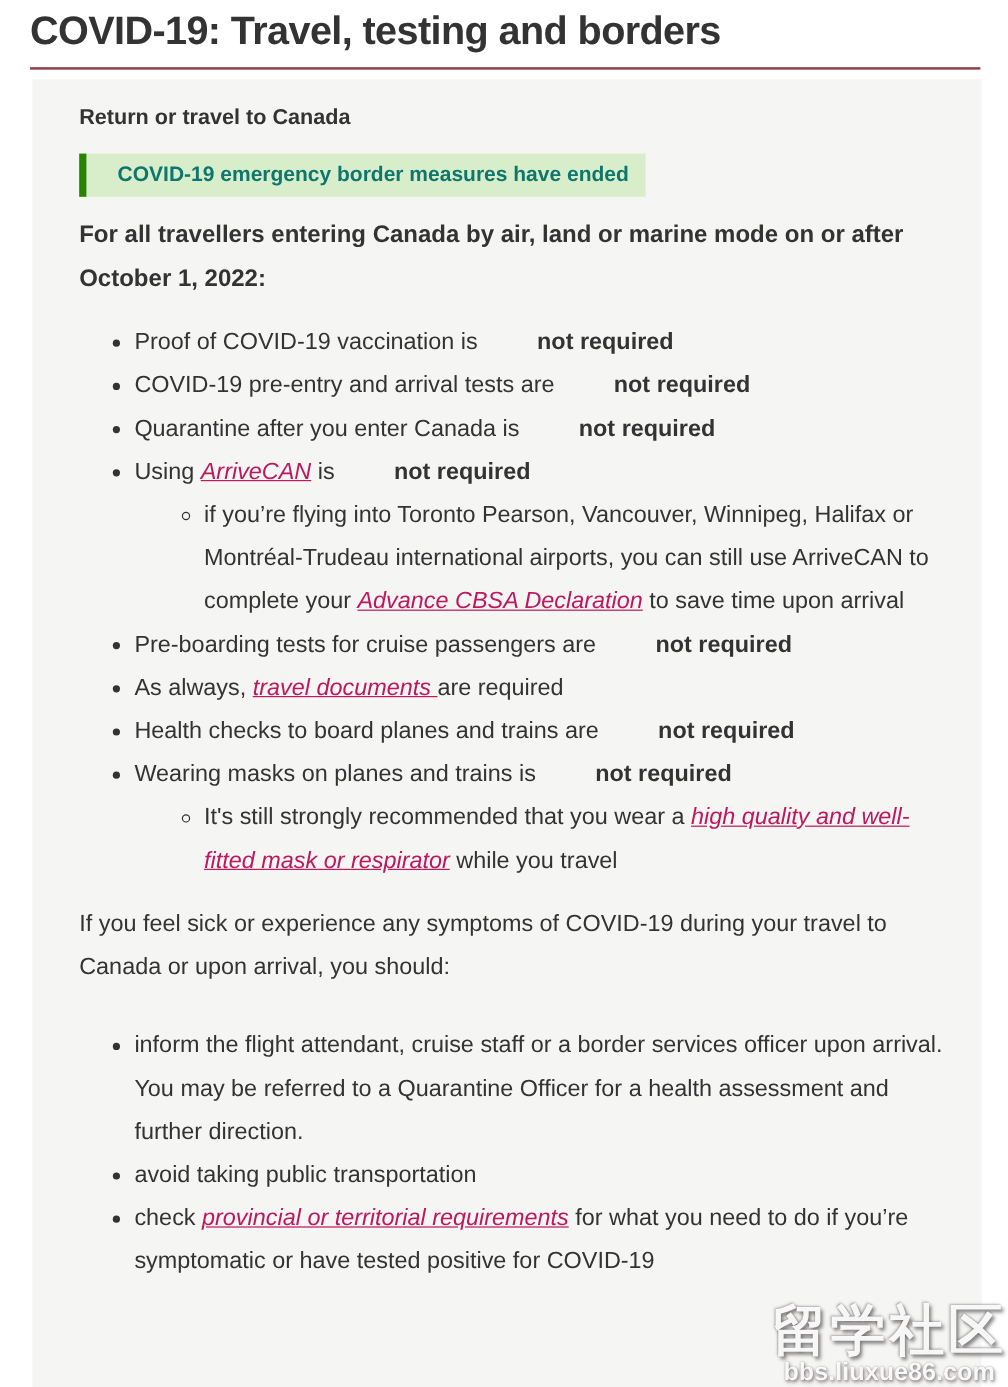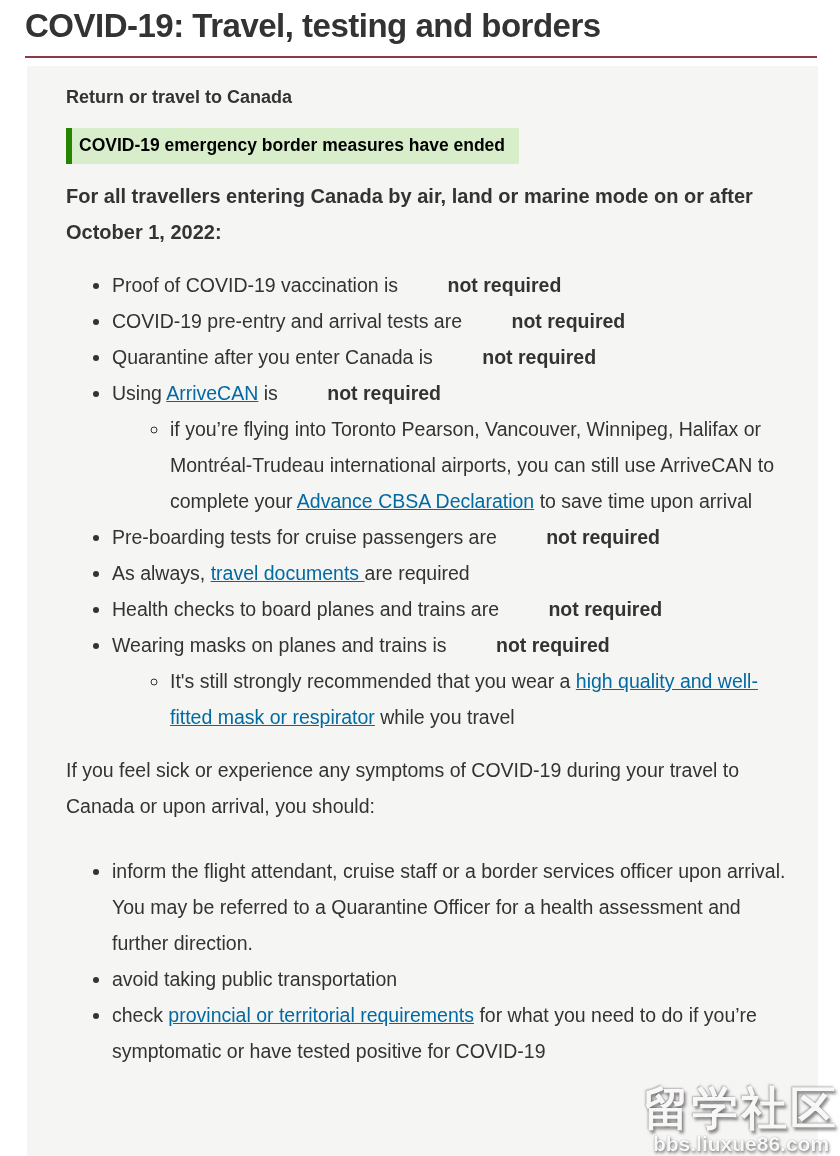--- a/index.html
+++ b/index.html
@@ -39,25 +39,25 @@
     line-height: 28px;
     font-weight: bold;
     color: #333333;
   }
 
   .alert-success {
     display: inline-block;
     margin-top: 17px;
     background: #d8eeca;
     border-left: 6px solid #278400;
-    padding: 5px 14px 7px 7px;
+    padding: 5px 14px 7px 26px;
     font-size: 17.5px;
     line-height: 24px;
     font-weight: bold;
-    color: #000000;
+    color: #0f766e;
   }
 
   p.intro {
     margin: 14px 0 0 0;
     font-size: 20px;
     line-height: 36px;
     font-weight: bold;
     max-width: 727px;
   }
 
@@ -78,23 +78,24 @@
   }
   ul.bullet-list.tight { margin-top: 29px; }
   ul.bullet-list li { margin: 0; padding: 0; }
   ul.sub-list {
     margin: 0;
     padding: 0 0 0 58px;
     list-style: circle;
   }
 
   a.inline-link {
-    color: #0369a1;
+    color: #be185d;
     text-decoration: underline;
     cursor: pointer;
+    font-style: italic;
   }
   strong.emph { font-weight: bold; color: #333333; padding-left: 44px; }
 
   .watermark {
     position: absolute;
     right: 1px; bottom: 2px;
     text-align: center;
     pointer-events: none;
     line-height: 1;
   }

